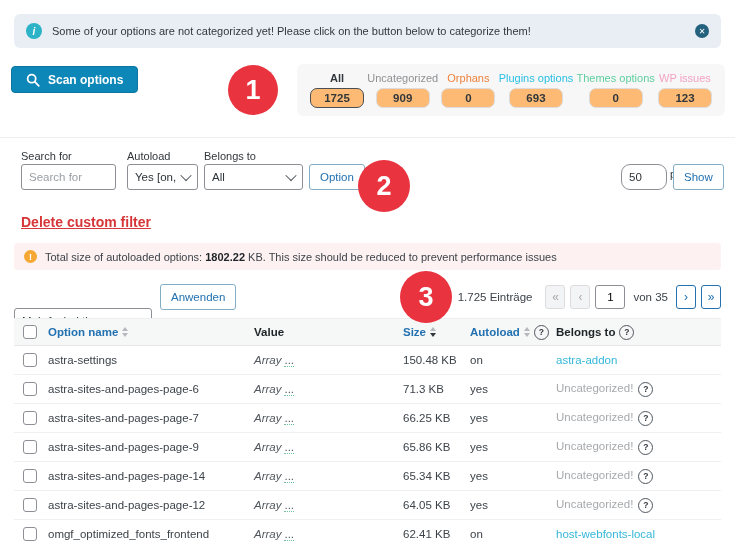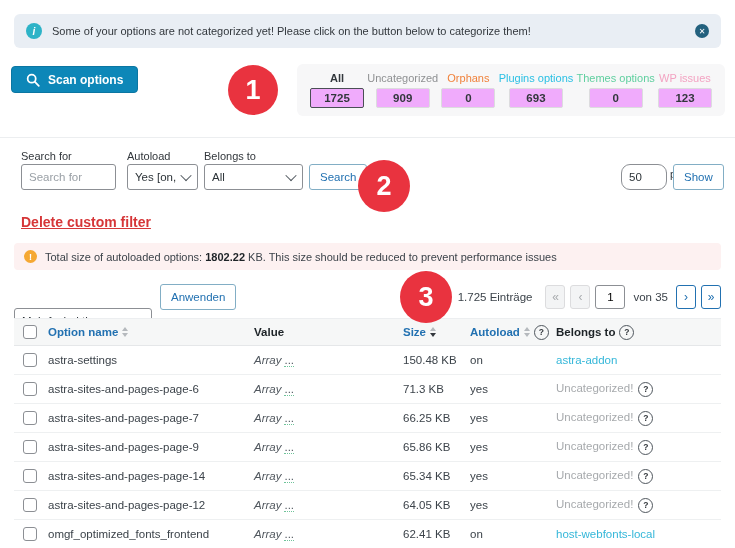--- a/index.html
+++ b/index.html
@@ -25,21 +25,21 @@
   .badge1{left:228px;top:65px;width:50px;height:50px;font-size:27px;}
   .badge2{left:358px;top:160px;width:52px;height:52px;font-size:27px;}
   .badge3{left:400px;top:271px;width:52px;height:52px;font-size:27px;}
 
   .stats{position:absolute;left:297px;top:64px;width:428px;height:52px;background:#f7f7f8;
          border-radius:6px;display:flex;align-items:center;justify-content:space-between;
          padding:6px 13px;box-sizing:border-box;}
   .stat-col{display:flex;flex-direction:column;align-items:center;gap:4px;}
   .stat-label{font-size:11px;white-space:nowrap;}
   .stat-label.sel{font-weight:bold;}
-  .stat-value{background:#f0abfc;border:1px solid #dcdcde;border-radius:2px;min-width:40px;padding:1px 6px;
+  .stat-value{background:#fdba74;border:1px solid #dcdcde;border-radius:7px;min-width:40px;padding:1px 6px;
               height:16px;line-height:16px;text-align:center;font-size:11.5px;font-weight:bold;color:#32373c;cursor:pointer;}
   .stat-value.sel{border:1.5px solid #4a4f55;}
 
   .divider{position:absolute;left:0;top:137px;width:735px;border-top:1px solid #eceef0;}
 
   
   .f-label{position:absolute;font-size:11px;color:#32373c;}
   .f-input,.f-select{position:absolute;top:164px;height:26px;border:1px solid #8c8f94;border-radius:3px;
           background:#fff;box-sizing:border-box;font-size:11.5px;color:#2c3338;
           font-family:"Liberation Sans",sans-serif;}
@@ -160,21 +160,21 @@
     <span>Yes [on, au</span>
     <span class="chev"></span>
   </div>
 
   <span class="f-label" style="left:204px;top:150px;">Belongs to</span>
   <div class="f-select" style="left:204px;width:99px;">
     <span>All</span>
     <span class="chev"></span>
   </div>
 
-  <button class="btn-sec" style="position:absolute;left:309px;top:164px;">Search</button>
+  <button class="btn-sec" style="position:absolute;left:309px;top:164px;">Option</button>
 
   <span class="f-label" style="left:621px;top:168px;">Items per page</span>
   <input class="f-input" style="left: 621px; width: 46px; border-radius: 9px;" value="50">
   <button class="btn-sec" style="position:absolute;left:673px;top:164px;">Show</button>
 
   <span class="delete-link">Delete custom filter</span>
 
   <div class="warn">
     <span class="warn-icon">!</span>
     <span class="warn-text"><span>Total size of autoloaded options: </span><b>1802.22</b><span> KB. This size should be reduced to prevent performance issues</span></span>

